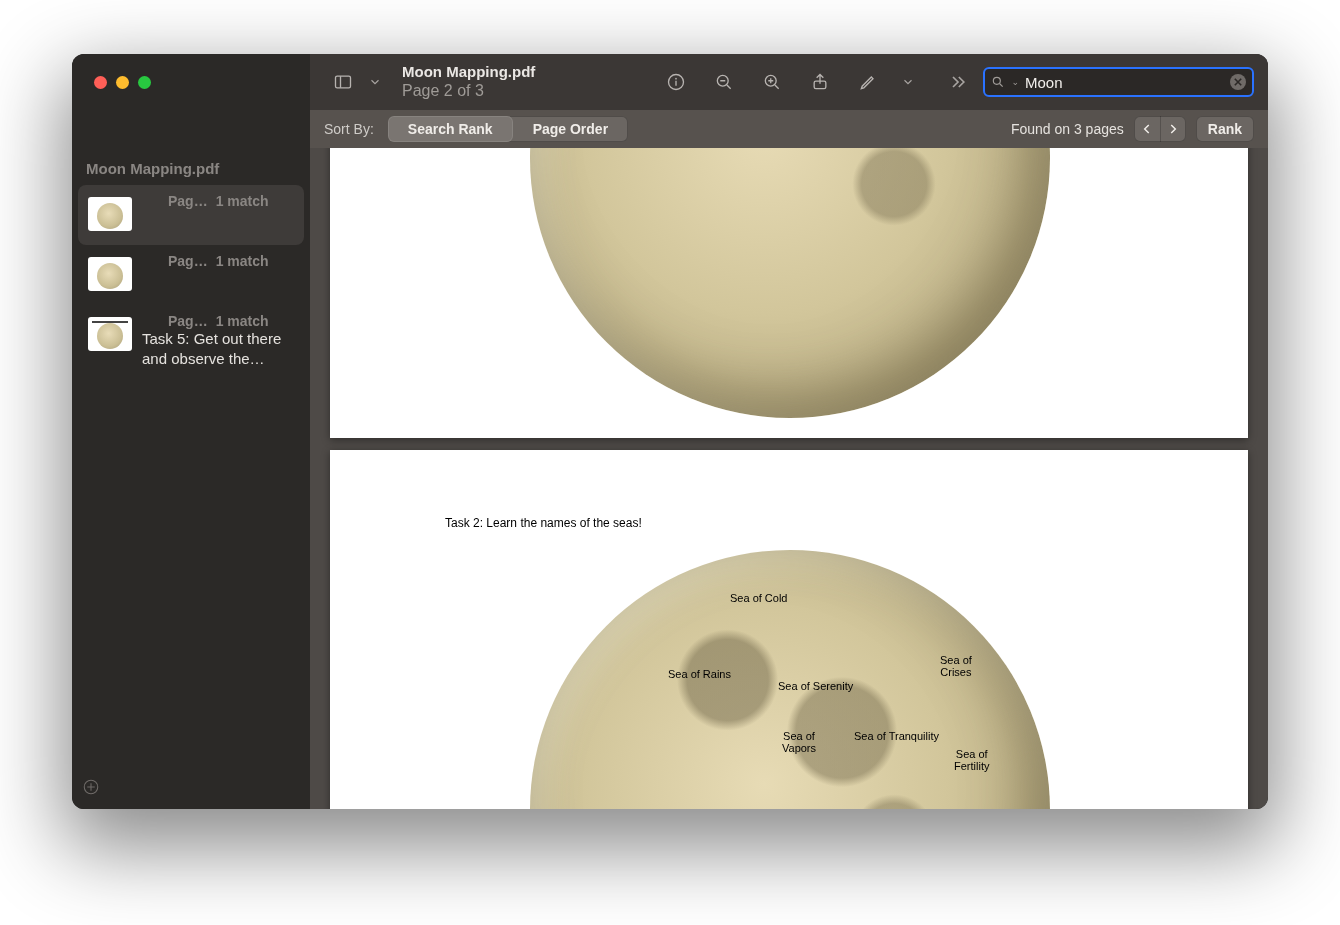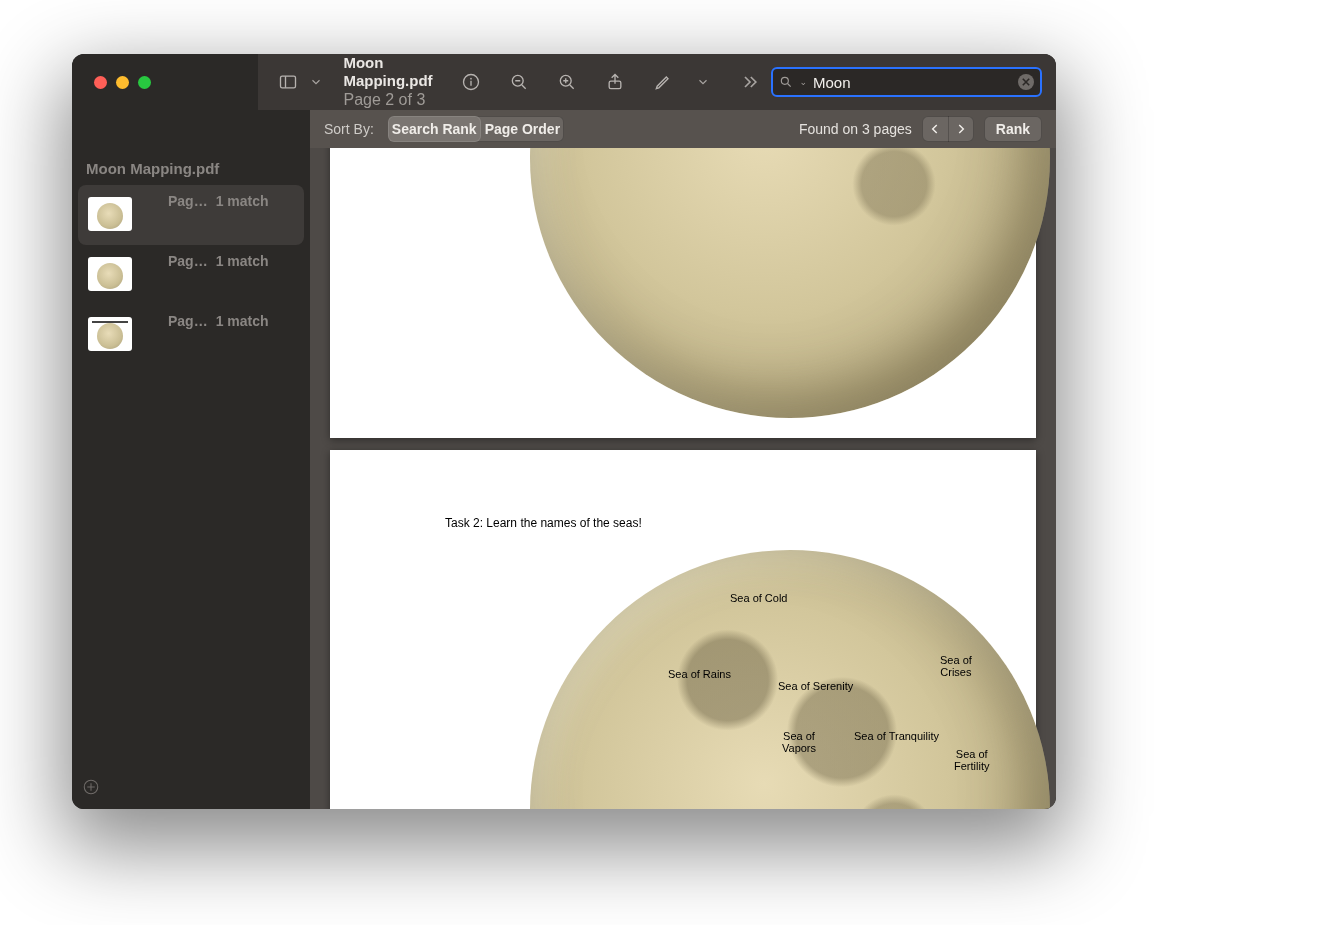--- a/index.html
+++ b/index.html
@@ -4,21 +4,21 @@
 <style>
   * { box-sizing: border-box; margin:0; padding:0; }
   body {
     font-family: -apple-system, "Helvetica Neue", Arial, sans-serif;
     background:#fff;
     width:1340px; height:925px;
     position:relative;
   }
   .shadow-wrap {
     position:absolute; left:72px; top:54px;
-    width:984px; height:755px;
+    width:1196px; height:755px;
     border-radius:12px;
     background:#1e1e1e;
     box-shadow: 0 30px 80px 10px rgba(0,0,0,0.45);
     overflow:hidden;
     display:flex;
   }
   
   .titlebar {
     position:absolute; top:0; left:0; right:0; height:56px;
     display:flex; align-items:center;
@@ -80,21 +80,21 @@
     padding:0 14px;
     gap:10px;
     z-index:4;
   }
   .sortlabel { color:#cfccc8; font-size:14px; margin-right:4px; }
   .seg { display:flex; background:#6b6662; border-radius:6px;
          box-shadow: inset 0 0 0 1px rgba(0,0,0,0.25);}
   .seg button{
     border:none; background:transparent;
     color:#f0ede9; font-size:14px; font-weight:600;
-    padding:5px 4px; cursor:pointer;
+    padding:5px 20px; cursor:pointer;
     border-radius:6px;
   }
   .seg button.on { background:#7a7571; box-shadow:inset 0 0 0 1px rgba(255,255,255,0.1);}
   .findbar .spacer { flex:1; }
   .found-count { color:#e5e2de; font-size:14px; }
   .navseg { display:flex; background:#6b6662; border-radius:6px; overflow:hidden;
             box-shadow: inset 0 0 0 1px rgba(0,0,0,0.25);}
   .navseg button{
     width:26px;height:26px;border:none;background:transparent;color:#f0ede9;
     display:flex;align-items:center;justify-content:center;cursor:pointer;
@@ -340,20 +340,21 @@
       <div class="result-item">
         <div class="thumb">
             <span class="bar"></span>
             <span class="moon"></span>
           </div>
         <div class="ri-text">
           <div class="ri-top">
             <span class="ri-page">Pag…</span>
             <span>1 match</span>
           </div>
+          <div class="ri-snip">Task 5: Get out there and observe the…</div>
         </div>
       </div>
     </div>
     <div class="add-corner">
       <svg viewBox="0 0 24 24" width="18" height="18">
           <circle cx="12" cy="12" r="9" fill="none" stroke="currentColor" stroke-width="1.4"></circle>
           <path d="M12 7v10M7 12h10" stroke="currentColor" stroke-width="1.4"></path>
         </svg>
     </div>
   </div>

